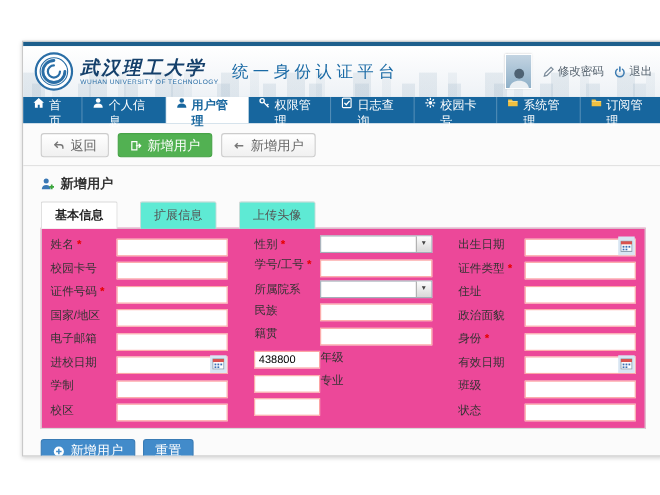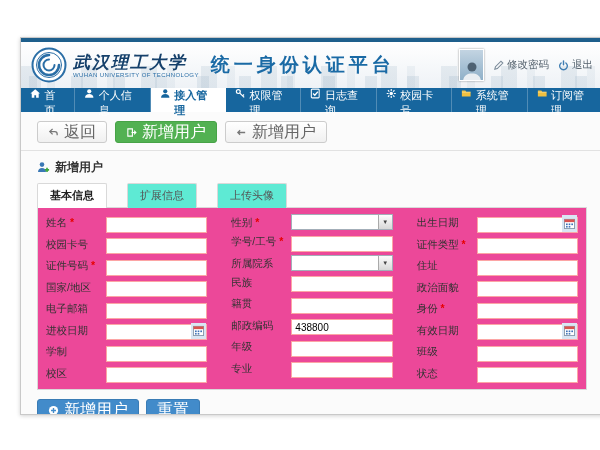--- a/index.html
+++ b/index.html
@@ -34,21 +34,21 @@
       repeating-linear-gradient(90deg, transparent 0 8px, rgba(150,175,195,.6) 8px 20px, transparent 20px 42px);
   }
   .logo { width:36px; height:36px; flex:0 0 auto; z-index:1; }
   .brand { margin-left:6px; z-index:1; }
   .brand-cn {
     font-size:17px; font-weight:bold; font-style:italic; letter-spacing:2px;
     color:#15406b; font-family:"DejaVu Serif","Liberation Serif",serif; line-height:19px;
   }
   .brand-en { font-size:6px; color:#2a6ea6; letter-spacing:.4px; }
   .platform-title {
-    font-size:19px; font-weight:bold; color:#1a6aa5; letter-spacing:4px; margin-left:12px; z-index:1;
+    font-size:15px; font-weight:normal; color:#1a6aa5; letter-spacing:4px; margin-left:12px; z-index:1;
   }
   .header-right { margin-left:auto; display:flex; align-items:center; gap:9px; z-index:1; }
   .avatar {
     width:25px; height:32px; border:1px solid #fff; box-shadow:0 0 2px rgba(0,0,0,.4);
     background:linear-gradient(#c3d4e2,#8fb0c8); position:relative; overflow:hidden;
   }
   .avatar svg { position:absolute; bottom:-2px; left:2px; width:20px; height:22px; }
   .hbtn { display:flex; align-items:center; gap:3px; font-size:10.5px; color:#55626e; cursor:pointer; }
   .hbtn svg { width:11px; height:11px; }
 
@@ -60,21 +60,21 @@
   }
   .nav-item svg { width:11px; height:11px; }
   .nav-item.active { background:#fff; color:#17669e; font-weight:bold; }
   .icon-gold { color:#f0c040; }
 
   
   .content { padding:6px 16px 0; }
   .toolbar { display:flex; gap:8px; padding-bottom:7px; border-bottom:1px solid #e2e2e2; margin:0 -16px; padding-left:16px; padding-top:3px; }
   .btn {
     height:22px; display:inline-flex; align-items:center; gap:5px; padding:0 10px;
-    font-size:16px; border-radius:3px; cursor:pointer; white-space:nowrap;
+    font-size:12px; border-radius:3px; cursor:pointer; white-space:nowrap;
   }
   .btn svg { width:11px; height:11px; }
   .btn-light { background:linear-gradient(#ffffff,#f0f0f0); border:1px solid #ccc; color:#666; }
   .btn-green { background:#52b152; border:1px solid #47a347; color:#fff; }
   .btn-blue  { background:#428bca; border:1px solid #3a7cb5; color:#fff; }
 
   .section-head { display:flex; align-items:center; gap:5px; margin:8px 0 7px; font-size:12px; font-weight:bold; color:#333; }
   .section-head svg { width:13px; height:13px; }
 
   .tabs { display:flex; gap:20px; margin-bottom:-1px; position:relative; z-index:2; }
@@ -166,21 +166,21 @@
           <circle cx="6" cy="3.5" r="2.4" fill="currentColor"></circle>
           <path d="M1.2 11c0-2.9 2.1-4.3 4.8-4.3s4.8 1.4 4.8 4.3z" fill="currentColor"></path>
         </svg>
       <span>个人信息</span>
     </div>
     <div class="nav-item active">
       <svg viewBox="0 0 12 12">
           <circle cx="6" cy="3.5" r="2.4" fill="currentColor"></circle>
           <path d="M1.2 11c0-2.9 2.1-4.3 4.8-4.3s4.8 1.4 4.8 4.3z" fill="currentColor"></path>
         </svg>
-      <span>接入管理</span>
+      <span>用户管理</span>
     </div>
     <div class="nav-item">
       <svg viewBox="0 0 12 12">
           <circle cx="3.8" cy="3.8" r="2.2" fill="none" stroke="currentColor" stroke-width="1.4"></circle>
           <path d="M5.5 5.5l5 5M8.7 8.7l1.6-1.6" fill="none" stroke="currentColor" stroke-width="1.4"></path>
         </svg>
       <span>权限管理</span>
     </div>
     <div class="nav-item">
       <svg viewBox="0 0 12 12">
@@ -297,21 +297,20 @@
           <div class="fcell">
             <div class="sel">
               <span class="sel-val"></span>
               <span class="sel-btn">▼</span>
             </div>
           </div>
           <label class="flabel">民族</label>
           <div class="fcell"><input type="text" class="txt" style=""></div>
           <label class="flabel">籍贯</label>
           <div class="fcell"><input type="text" class="txt" style=""></div>
-          <label class="flabel">邮政编码</label>
           <div class="fcell"><input type="text" class="txt" value="438800" style=""></div>
           <label class="flabel">年级</label>
           <div class="fcell"><input type="text" class="txt" style=""></div>
           <label class="flabel">专业</label>
           <div class="fcell"><input type="text" class="txt" style=""></div>
         </div>
         <div class="fcol">
           <label class="flabel">出生日期</label>
           <div class="fcell">
             <span class="date-wrap"><input class="txt" type="text" style=""><span class="cal">

